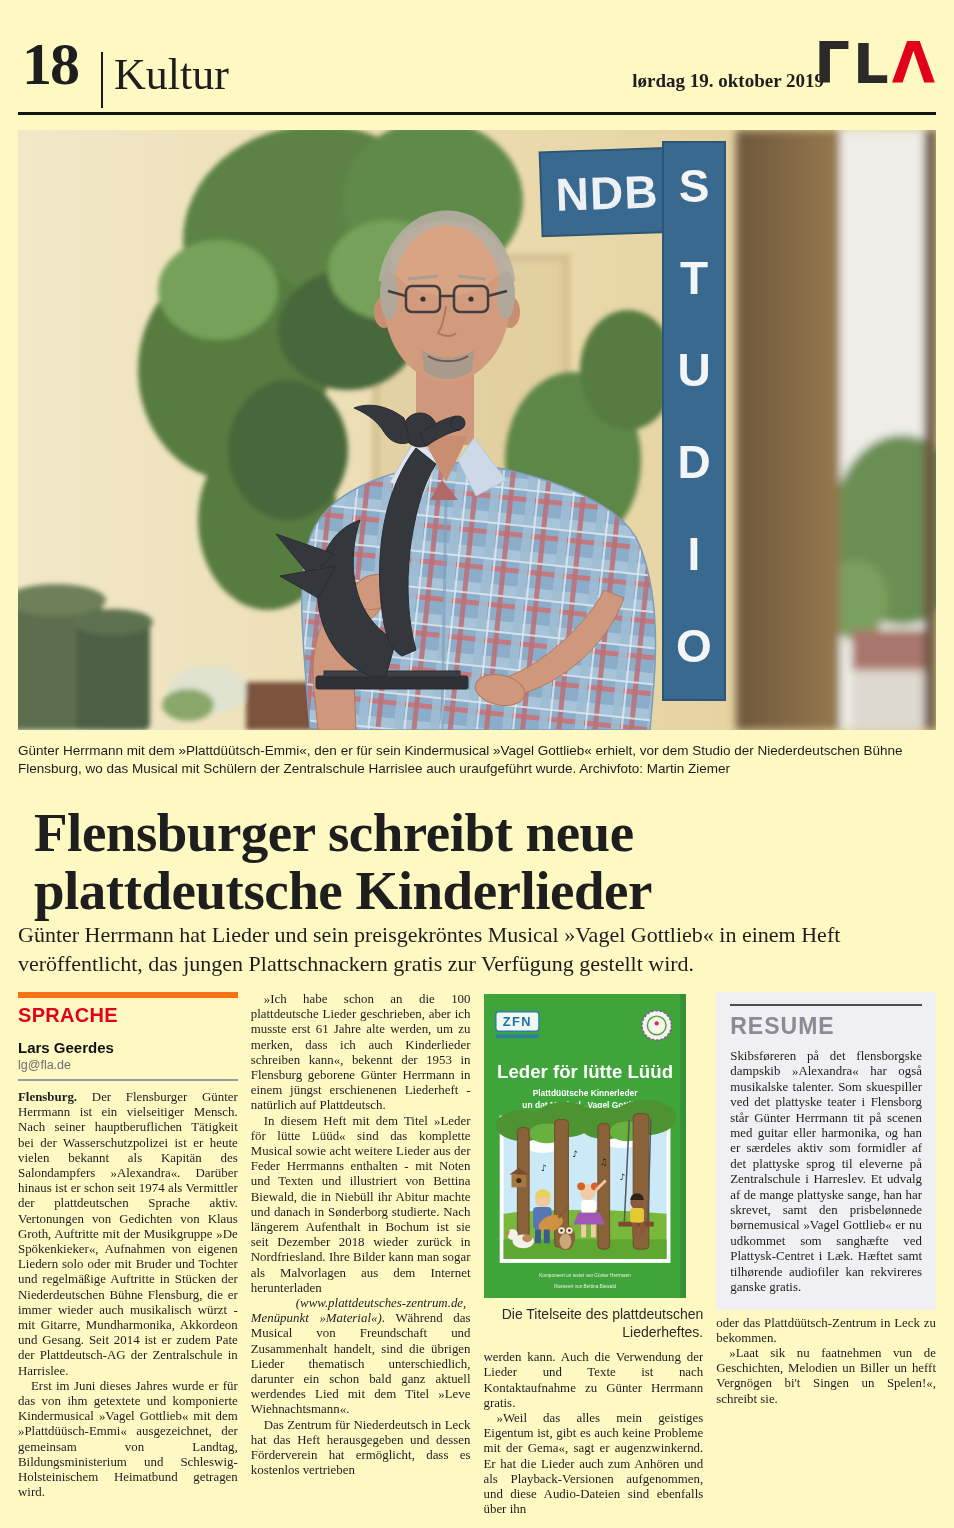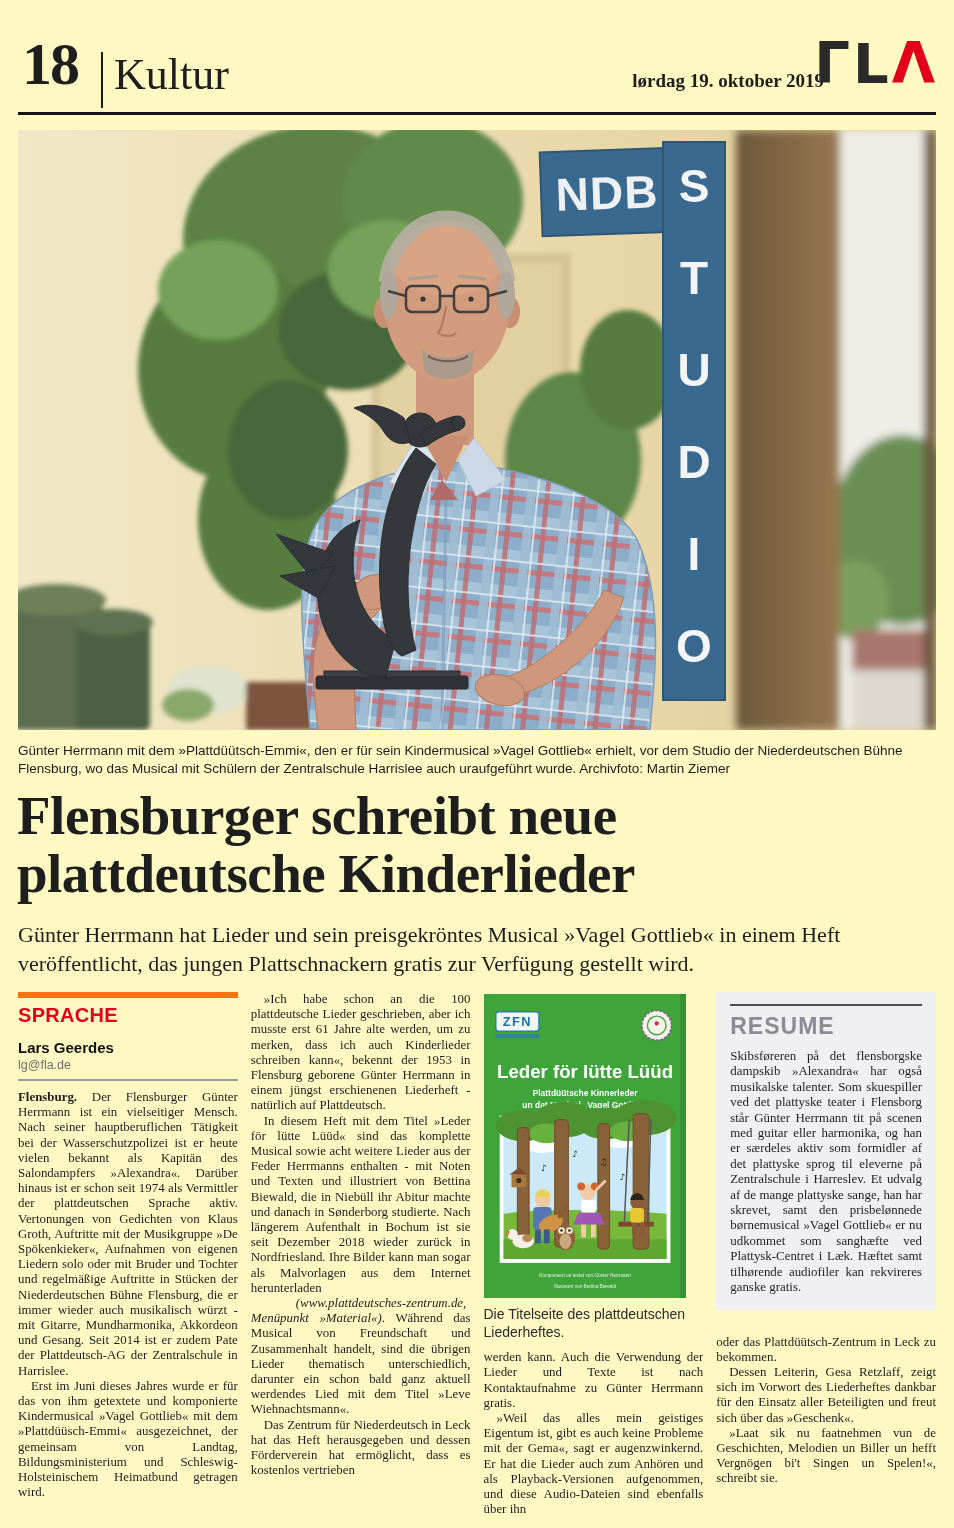--- a/index.html
+++ b/index.html
@@ -40,24 +40,24 @@
   .body-p{font-size:12.9px;line-height:15.2px;text-align:justify;margin:0;
           hyphens:auto;-webkit-hyphens:auto;}
   .body-p.ind{text-indent:13px;}
   .body-p .b{font-weight:bold;}
   .body-p .i{font-style:italic;margin-left:45px;}
 
   
   .cover-fig{margin:2px 0 0 0;}
   .cover-fig svg{display:block;width:92%;height:auto;}
   .fig-caption{font-family:"Liberation Sans",sans-serif;font-size:14px;line-height:18px;
-               color:#2a2a2a;margin:7px 0 9px 0;}
-
-  
-  .resume-box{background:#f0eff1;padding:12px 14px 14px 14px;margin-bottom:25px;}
+               color:#2a2a2a;margin:7px 0 9px 0;text-align:right;}
+
+  
+  .resume-box{background:#f0eff1;padding:12px 14px 14px 14px;margin-bottom:6px;}
   .resume-rule{height:2px;background:#4c4c55;margin-bottom:7px;}
   .resume-title{font-family:"Liberation Sans",sans-serif;font-size:23px;font-weight:bold;
                 color:#8b8a95;letter-spacing:1px;margin-bottom:10px;line-height:26px;}
   .resume-text{font-size:12.9px;line-height:15.4px;text-align:justify;hyphens:auto;-webkit-hyphens:auto;}
 </style>
 </head>
 <body>
 
 <div class="page">
 
@@ -191,21 +191,21 @@
         <circle cx="402" cy="300" r="17"></circle>
         <path d="M386,288 C370,276 352,272 336,278 C350,284 360,292 366,302 C372,312 382,316 392,312 Z"></path>
         <path d="M408,316 C420,308 432,302 442,300 L438,286 C424,289 412,296 402,304 Z"></path>
         <circle cx="440" cy="293" r="7"></circle>
       </g>
     </svg>
   </div>
 
   <div class="photo-caption">Günter Herrmann mit dem »Plattdüütsch-Emmi«, den er für sein Kindermusical »Vagel Gottlieb« erhielt, vor dem Studio der Niederdeutschen Bühne Flensburg, wo das Musical mit Schülern der Zentralschule Harrislee auch uraufgeführt wurde. Archivfoto: Martin Ziemer</div>
 
-  <h1 class="headline" style="margin:1px;">Flensburger schreibt neue plattdeutsche Kinderlieder</h1>
+  <h1 class="headline" style="margin:18px;">Flensburger schreibt neue plattdeutsche Kinderlieder</h1>
   <div class="lead">Günter Herrmann hat Lieder und sein preisgekröntes Musical »Vagel Gottlieb« in einem Heft veröffentlicht, das jungen Plattschnackern gratis zur Verfügung gestellt wird.</div>
 
   <div class="cols">
 
     <div class="col">
       <div class="kicker">
         <div class="kicker-category">SPRACHE</div>
         <div class="kicker-author">Lars Geerdes</div>
         <div class="kicker-email">lg@fla.de</div>
         <div class="kicker-rule"></div>
@@ -343,19 +343,18 @@
     </div>
 
     <div class="col">
       <div class="resume-box">
         <div class="resume-rule"></div>
         <div class="resume-title">RESUME</div>
         <div class="resume-text">Skibsføreren på det flensborgske dampskib »Alexandra« har også musikalske talenter. Som skuespiller ved det plattyske teater i Flensborg står Günter Herrmann tit på scenen med guitar eller harmonika, og han er særdeles aktiv som formidler af det plattyske sprog til eleverne på Zentralschule i Harreslev. Et udvalg af de mange plattyske sange, han har skrevet, samt den prisbelønnede børnemusical »Vagel Gottlieb« er nu udkommet som sanghæfte ved Plattysk-Centret i Læk. Hæftet samt tilhørende audiofiler kan rekvireres ganske gratis.</div>
       </div>
       <div>
           <p class="body-p"><span>oder das Plattdüütsch-Zentrum in Leck zu bekommen.</span></p>
-          <p class="body-p ind"><span>Dessen Leiterin, Gesa Retzlaff, zeigt sich im Vorwort des Liederheftes dankbar für den Einsatz aller Beteiligten und freut sich über das »Geschenk«.</span></p>
           <p class="body-p ind"><span>»Laat sik nu faatnehmen vun de Geschichten, Melodien un Biller un hefft Vergnögen bi't Singen un Spelen!«, schreibt sie.</span></p>
         </div>
     </div>
 
   </div>
 </div>
 
 </body></html>

